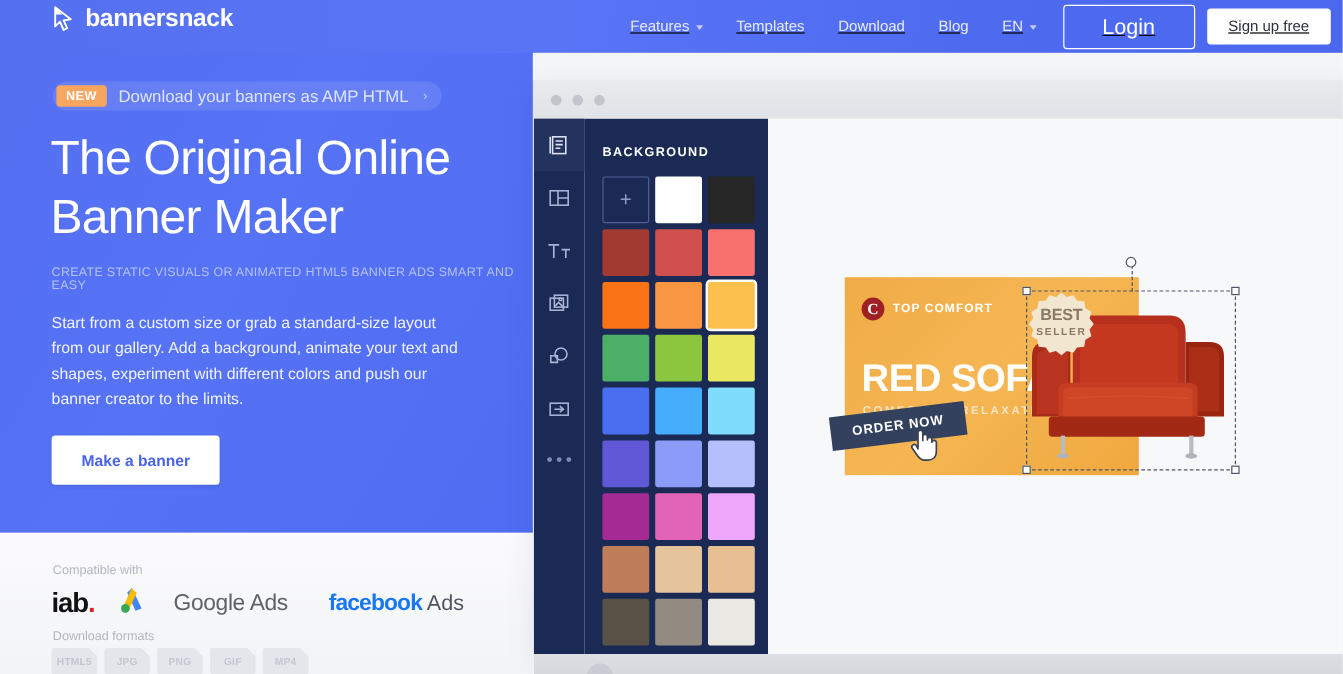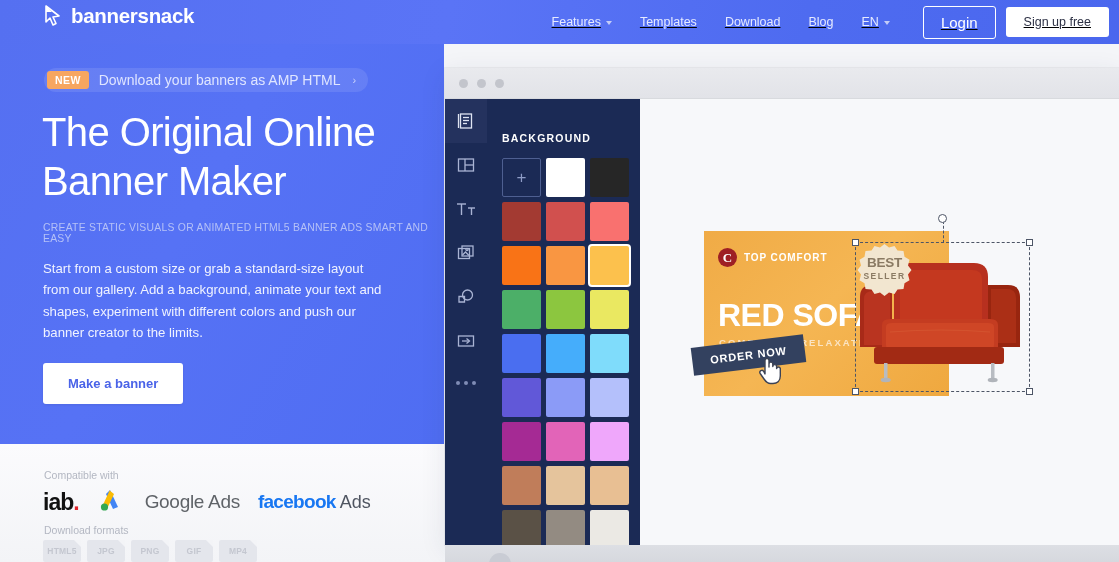--- a/index.html
+++ b/index.html
@@ -45,22 +45,22 @@
   }
   .caret {
     display: inline-block; width: 0; height: 0;
     border-left: 3.5px solid transparent;
     border-right: 3.5px solid transparent;
     border-top: 4px solid #c3ccf7;
     margin-top: 2px;
   }
   .btn-login {
     border: 1px solid #ffffff; border-radius: 3px;
-    color: #ffffff; font-size: 15px; padding: 7px 17px;
-    margin-left: 19px; cursor: pointer; white-space: nowrap;
+    color: #ffffff; font-size: 18px; padding: 7px 32px;
+    margin-left: 8px; cursor: pointer; white-space: nowrap;
   }
   .btn-signup {
     background: #ffffff; border-radius: 3px;
     color: #2c3044; font-size: 12.5px; padding: 8px 18px;
     margin-left: 10px; cursor: pointer; white-space: nowrap;
   }
 
   .promo {
     position: absolute; left: 44px; top: 68px;
     display: flex; align-items: center; gap: 10px;
@@ -106,21 +106,21 @@
     color: #b3b7c2; font-size: 10.5px;
   }
   .logo-row {
     position: absolute; left: 43px; top: 44px;
     display: flex; align-items: center; gap: 18px;
   }
   .iab { font-size: 23px; font-weight: bold; color: #111; letter-spacing: -1px; }
   .iab .dot { color: #e0242b; }
   .gads { display: flex; align-items: center; gap: 22px; }
   .gads-text { font-size: 19px; color: #5f6368; letter-spacing: -0.3px; }
-  .fbads { display: flex; align-items: baseline; gap: 4px; }
+  .fbads { display: flex; align-items: baseline; gap: 4px; margin-left: 16px; }
   .fb-bold { font-size: 19px; font-weight: bold; color: #1877f2; letter-spacing: -0.7px; }
   .fb-ads { font-size: 18px; color: #4f5561; }
 
   .dl-label {
     position: absolute; left: 44px; top: 80px;
     color: #b3b7c2; font-size: 10.5px;
   }
   .dl-row {
     position: absolute; left: 43px; top: 96px;
     display: flex; gap: 6px;
@@ -167,21 +167,21 @@
     justify-content: center; gap: 4px; cursor: pointer;
   }
   .rail-dots i { width: 4px; height: 4px; border-radius: 50%; background: #7f8cb5; display: block; }
 
   #bg-panel {
     position: absolute; left: 42px; top: 0; width: 153px; height: 446px;
     background: #1b2a55;
   }
   .panel-title {
     color: #ffffff; font-size: 10.5px; font-weight: bold; letter-spacing: 1.2px;
-    padding: 33px 0 0 15px;
+    padding: 22px 0 0 15px;
   }
   .swatch-grid {
     display: grid; grid-template-columns: repeat(3, 39px);
     gap: 5px; padding: 14px 0 0 15px;
   }
   .swatch { width: 39px; height: 39px; border-radius: 2px; cursor: pointer; }
   .swatch.add {
     border: 1px solid #4e5f91; background: transparent;
     display: flex; align-items: center; justify-content: center;
     color: #8e9cc6; font-size: 17px; line-height: 1;

